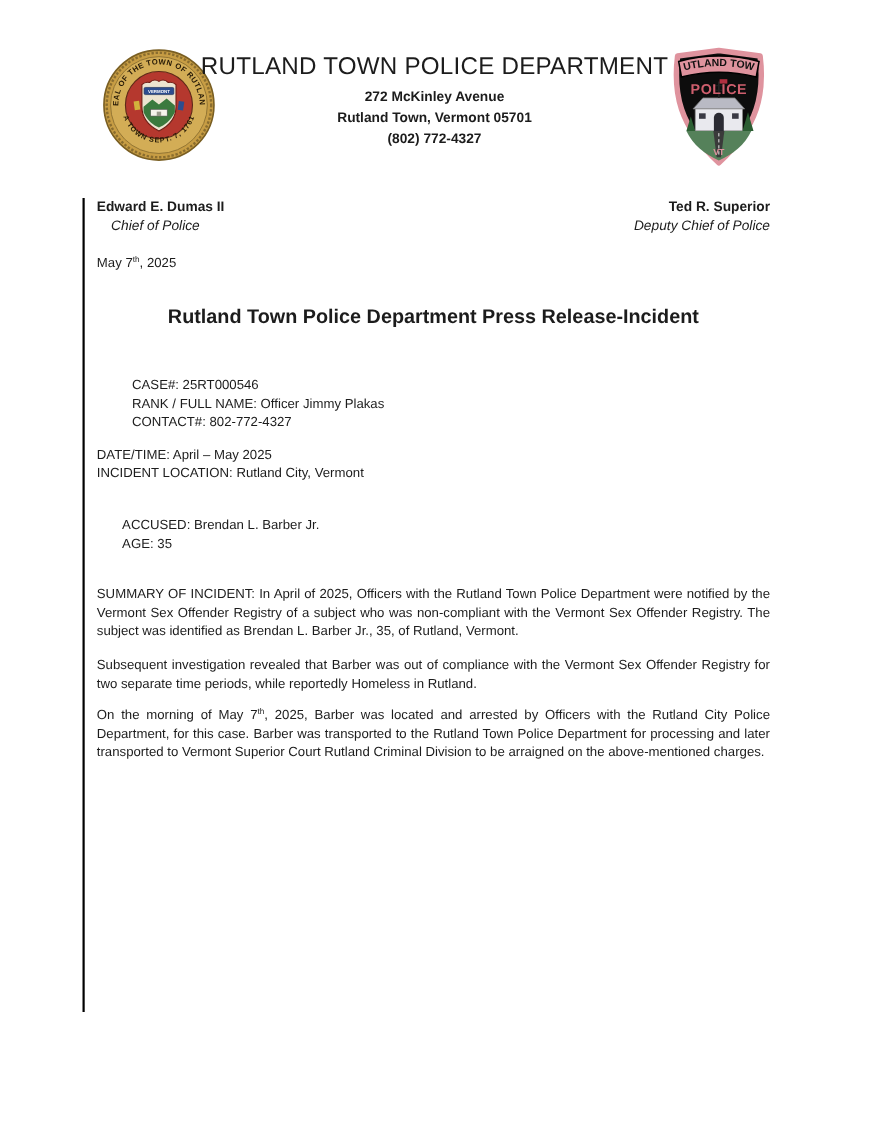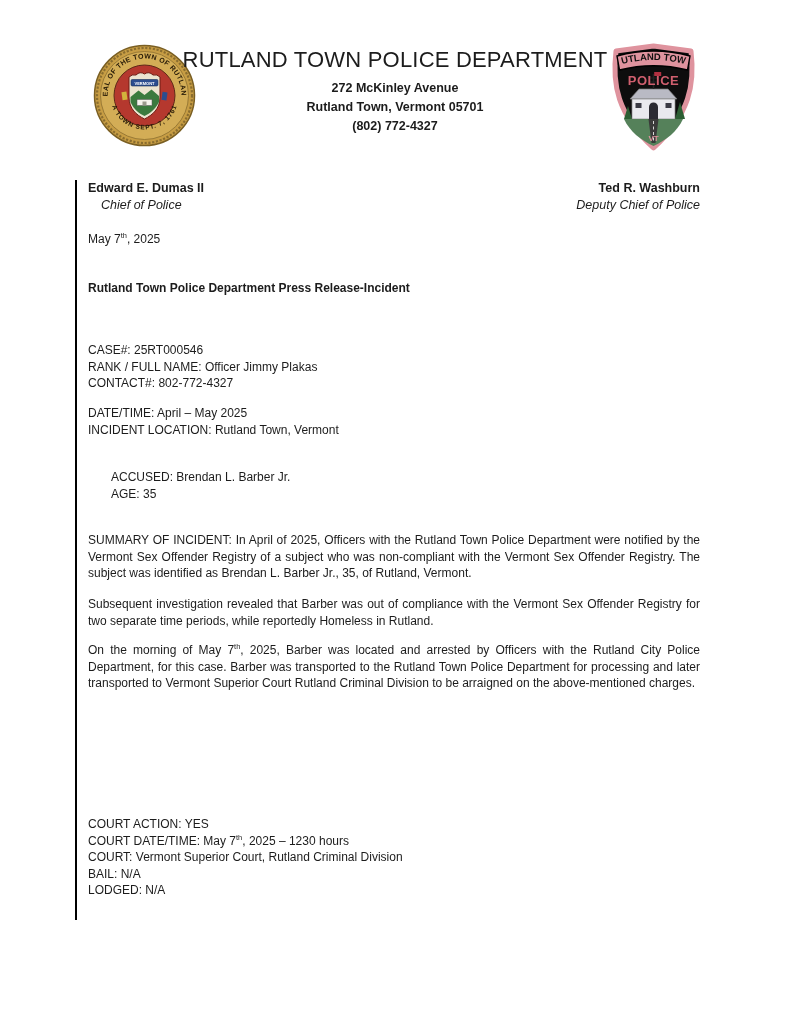--- a/index.html
+++ b/index.html
@@ -25,22 +25,22 @@
   .vrule { position:absolute; left:75px; top:180px; width:2px; height:740px; background:#000; }
   
   .blk { position:absolute; left:88px; width:612px; font-size:12px; line-height:16.5px; }
   .officials { top:180px; display:flex; justify-content:space-between; }
   .official-name { font-weight:bold; font-size:12.5px; line-height:17px; }
   .official-title { font-style:italic; font-size:12.5px; line-height:17px; }
   .official-left .official-title { padding-left:13px; }
   .official-right { text-align:right; }
   .dateline { top:231px; }
   sup { font-size:0.62em; line-height:0; vertical-align:super; }
-  .release-title { top:280px; font-weight:bold; font-size:12px; }
-  .case-block { top:342px; }
+  .release-title { top:280px; text-align:center; font-weight:bold; font-size:18px; }
+  .case-block { top:342px;margin-left:32px; }
   .incident-block { top:405px; }
   .accused-block { top:469px;margin-left:23px; }
   .para { text-align:justify; }
   .p1 { top:532px; }
   .p2 { top:596px; }
   .p3 { top:642px; }
   .court-block { top:816px; }
   .line { display:block; }
 </style>
 </head>
@@ -111,50 +111,43 @@
   </div>
 
   <div class="vrule"></div>
 
   <div class="blk officials">
     <div class="official-left">
       <div class="official-name">Edward E. Dumas II</div>
       <div class="official-title">Chief of Police</div>
     </div>
     <div class="official-right">
-      <div class="official-name">Ted R. Washburn</div>
+      <div class="official-name">Ted R. Superior</div>
       <div class="official-title">Deputy Chief of Police</div>
     </div>
   </div>
 
   <div class="blk dateline"><span>May 7</span><sup>th</sup><span>, 2025</span></div>
 
   <div class="blk release-title">Rutland Town Police Department Press Release-Incident</div>
 
   <div class="blk case-block">
     <span class="line">CASE#: 25RT000546</span>
     <span class="line">RANK / FULL NAME: Officer Jimmy Plakas</span>
     <span class="line">CONTACT#: 802-772-4327</span>
   </div>
 
   <div class="blk incident-block">
     <span class="line">DATE/TIME: April – May 2025</span>
-    <span class="line">INCIDENT LOCATION: Rutland Town, Vermont</span>
+    <span class="line">INCIDENT LOCATION: Rutland City, Vermont</span>
   </div>
 
   <div class="blk accused-block">
     <span class="line">ACCUSED: Brendan L. Barber Jr.</span>
     <span class="line">AGE: 35</span>
   </div>
 
   <div class="blk para p1">SUMMARY OF INCIDENT: In April of 2025, Officers with the Rutland Town Police Department were notified by the Vermont Sex Offender Registry of a subject who was non-compliant with the Vermont Sex Offender Registry. The subject was identified as Brendan L. Barber Jr., 35, of Rutland, Vermont.</div>
   <div class="blk para p2">Subsequent investigation revealed that Barber was out of compliance with the Vermont Sex Offender Registry for two separate time periods, while reportedly Homeless in Rutland.</div>
   <div class="blk para p3"><span>On the morning of May 7</span><sup>th</sup><span>, 2025, Barber was located and arrested by Officers with the Rutland City Police Department, for this case. Barber was transported to the Rutland Town Police Department for processing and later transported to Vermont Superior Court Rutland Criminal Division to be arraigned on the above-mentioned charges.</span></div>
 
-  <div class="blk court-block">
-    <span class="line">COURT ACTION: YES</span>
-    <span class="line"><span>COURT DATE/TIME: May 7</span><sup>th</sup><span>, 2025 – 1230 hours</span></span>
-    <span class="line">COURT: Vermont Superior Court, Rutland Criminal Division</span>
-    <span class="line">BAIL: N/A</span>
-    <span class="line">LODGED: N/A</span>
-  </div>
 
 </div>
 
 </body></html>

